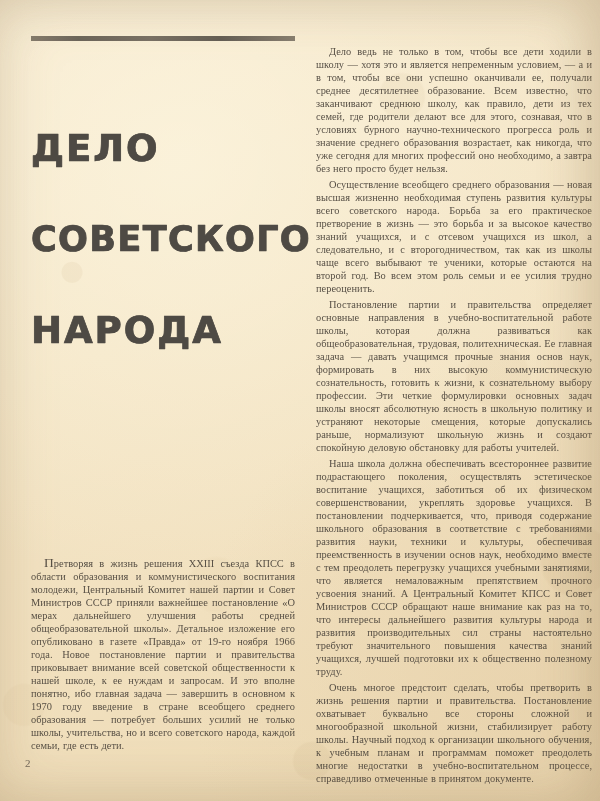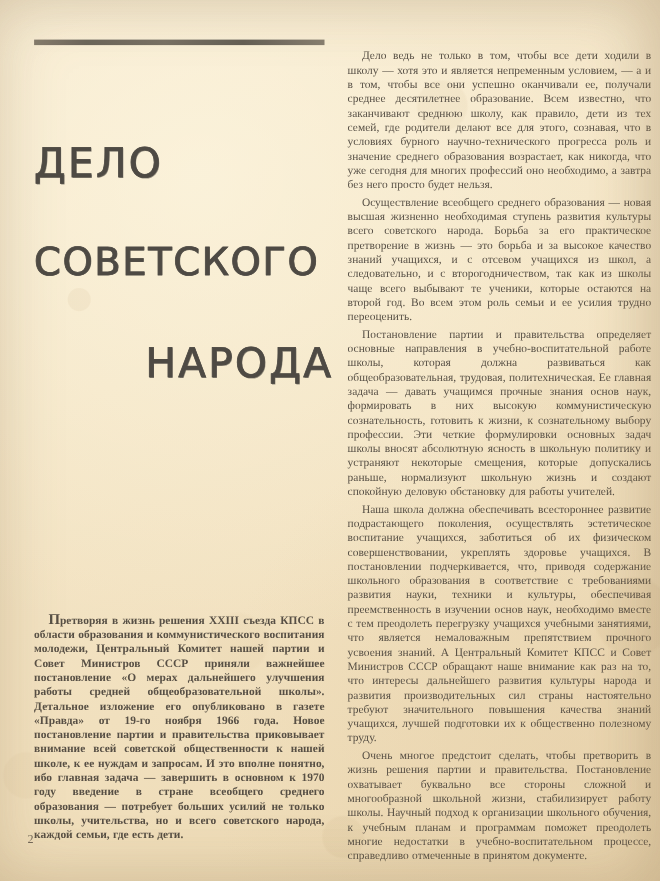--- a/index.html
+++ b/index.html
@@ -57,33 +57,33 @@
 
   
   #headline {
     position: absolute;
     left: 31px;
     top: 130px;
     width: 272px;
   }
   .headline-line {
     font-family: "DejaVu Sans", "Liberation Sans", sans-serif;
-    font-weight: 400;
+    font-weight: 700;
     font-size: 37px;
     line-height: 1;
     letter-spacing: 2.0px;
     color: #4e4a44;
     text-transform: uppercase;
     margin: 0 0 55px 0;
     white-space: nowrap;
     text-shadow: 0.6px 0.4px 0 rgba(70,66,60,.55), -0.5px 0 0 rgba(70,66,60,.30);
     -webkit-text-stroke: 0.7px #4e4a44;
   }
   .headline-line.l3 { font-size: 35px; letter-spacing: 1.4px; }
-  .headline-line:last-child { margin-bottom: 0; text-align: right; }
+  .headline-line:last-child { margin-bottom: 0; }
 
   
   .body-par {
     font-family: "Liberation Serif", "DejaVu Serif", serif;
     font-size: 10.4px;
     line-height: 13.0px;
     color: #4c453c;
     text-align: justify;
     text-indent: 13px;
     margin: 0 0 1px 0;
@@ -95,21 +95,20 @@
   .body-par.first-par::first-letter {
     font-size: 13.5px;
     line-height: 1;
   }
 
   #left-body {
     position: absolute;
     left: 31px;
     top: 556px;
     width: 264px;
-    font-weight: bold;
   }
   #right-body {
     position: absolute;
     left: 316px;
     top: 45px;
     width: 276px;
   }
   #right-body .body-par { margin-bottom: 3px; }
 
   

